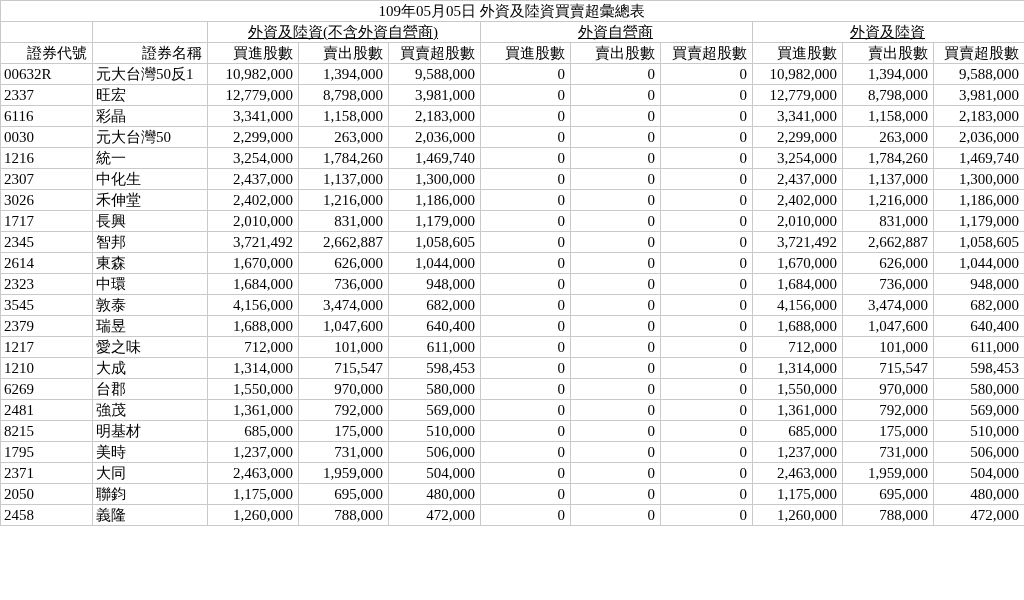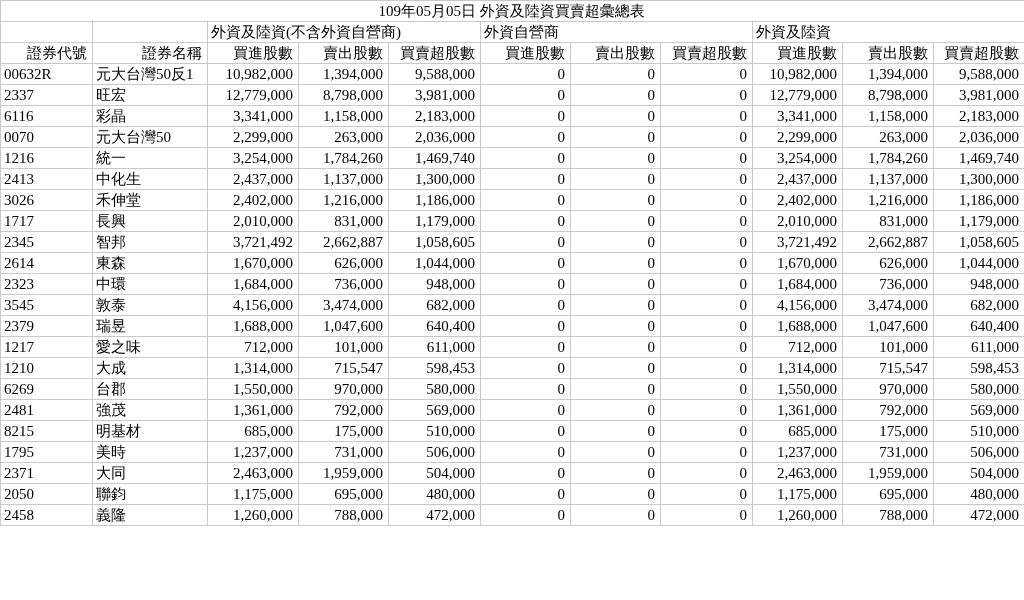--- a/index.html
+++ b/index.html
@@ -27,20 +27,22 @@
     white-space: nowrap;
     overflow: hidden;
     font-weight: normal;
     background: #ffffff;
   }
   tr.title-row td {
     text-align: center;
     height: 20px;
   }
   tr.group-row td {
+    text-align: center;
+    text-decoration: underline;
   }
   tr.header-row td {
     text-align: right;
   }
   td.txt { text-align: left; margin-top: 20px; }
   td.num { text-align: right; }
 </style>
 </head>
 <body>
 
@@ -117,21 +119,21 @@
         <td class="num">1,158,000</td>
         <td class="num">2,183,000</td>
         <td class="num">0</td>
         <td class="num">0</td>
         <td class="num">0</td>
         <td class="num">3,341,000</td>
         <td class="num">1,158,000</td>
         <td class="num">2,183,000</td>
       </tr>
       <tr>
-        <td class="txt">0070</td>
+        <td class="txt">0030</td>
         <td class="txt">元大台灣50</td>
         <td class="num">2,299,000</td>
         <td class="num">263,000</td>
         <td class="num">2,036,000</td>
         <td class="num">0</td>
         <td class="num">0</td>
         <td class="num">0</td>
         <td class="num">2,299,000</td>
         <td class="num">263,000</td>
         <td class="num">2,036,000</td>
@@ -143,21 +145,21 @@
         <td class="num">1,784,260</td>
         <td class="num">1,469,740</td>
         <td class="num">0</td>
         <td class="num">0</td>
         <td class="num">0</td>
         <td class="num">3,254,000</td>
         <td class="num">1,784,260</td>
         <td class="num">1,469,740</td>
       </tr>
       <tr>
-        <td class="txt">2413</td>
+        <td class="txt">2307</td>
         <td class="txt">中化生</td>
         <td class="num">2,437,000</td>
         <td class="num">1,137,000</td>
         <td class="num">1,300,000</td>
         <td class="num">0</td>
         <td class="num">0</td>
         <td class="num">0</td>
         <td class="num">2,437,000</td>
         <td class="num">1,137,000</td>
         <td class="num">1,300,000</td>

